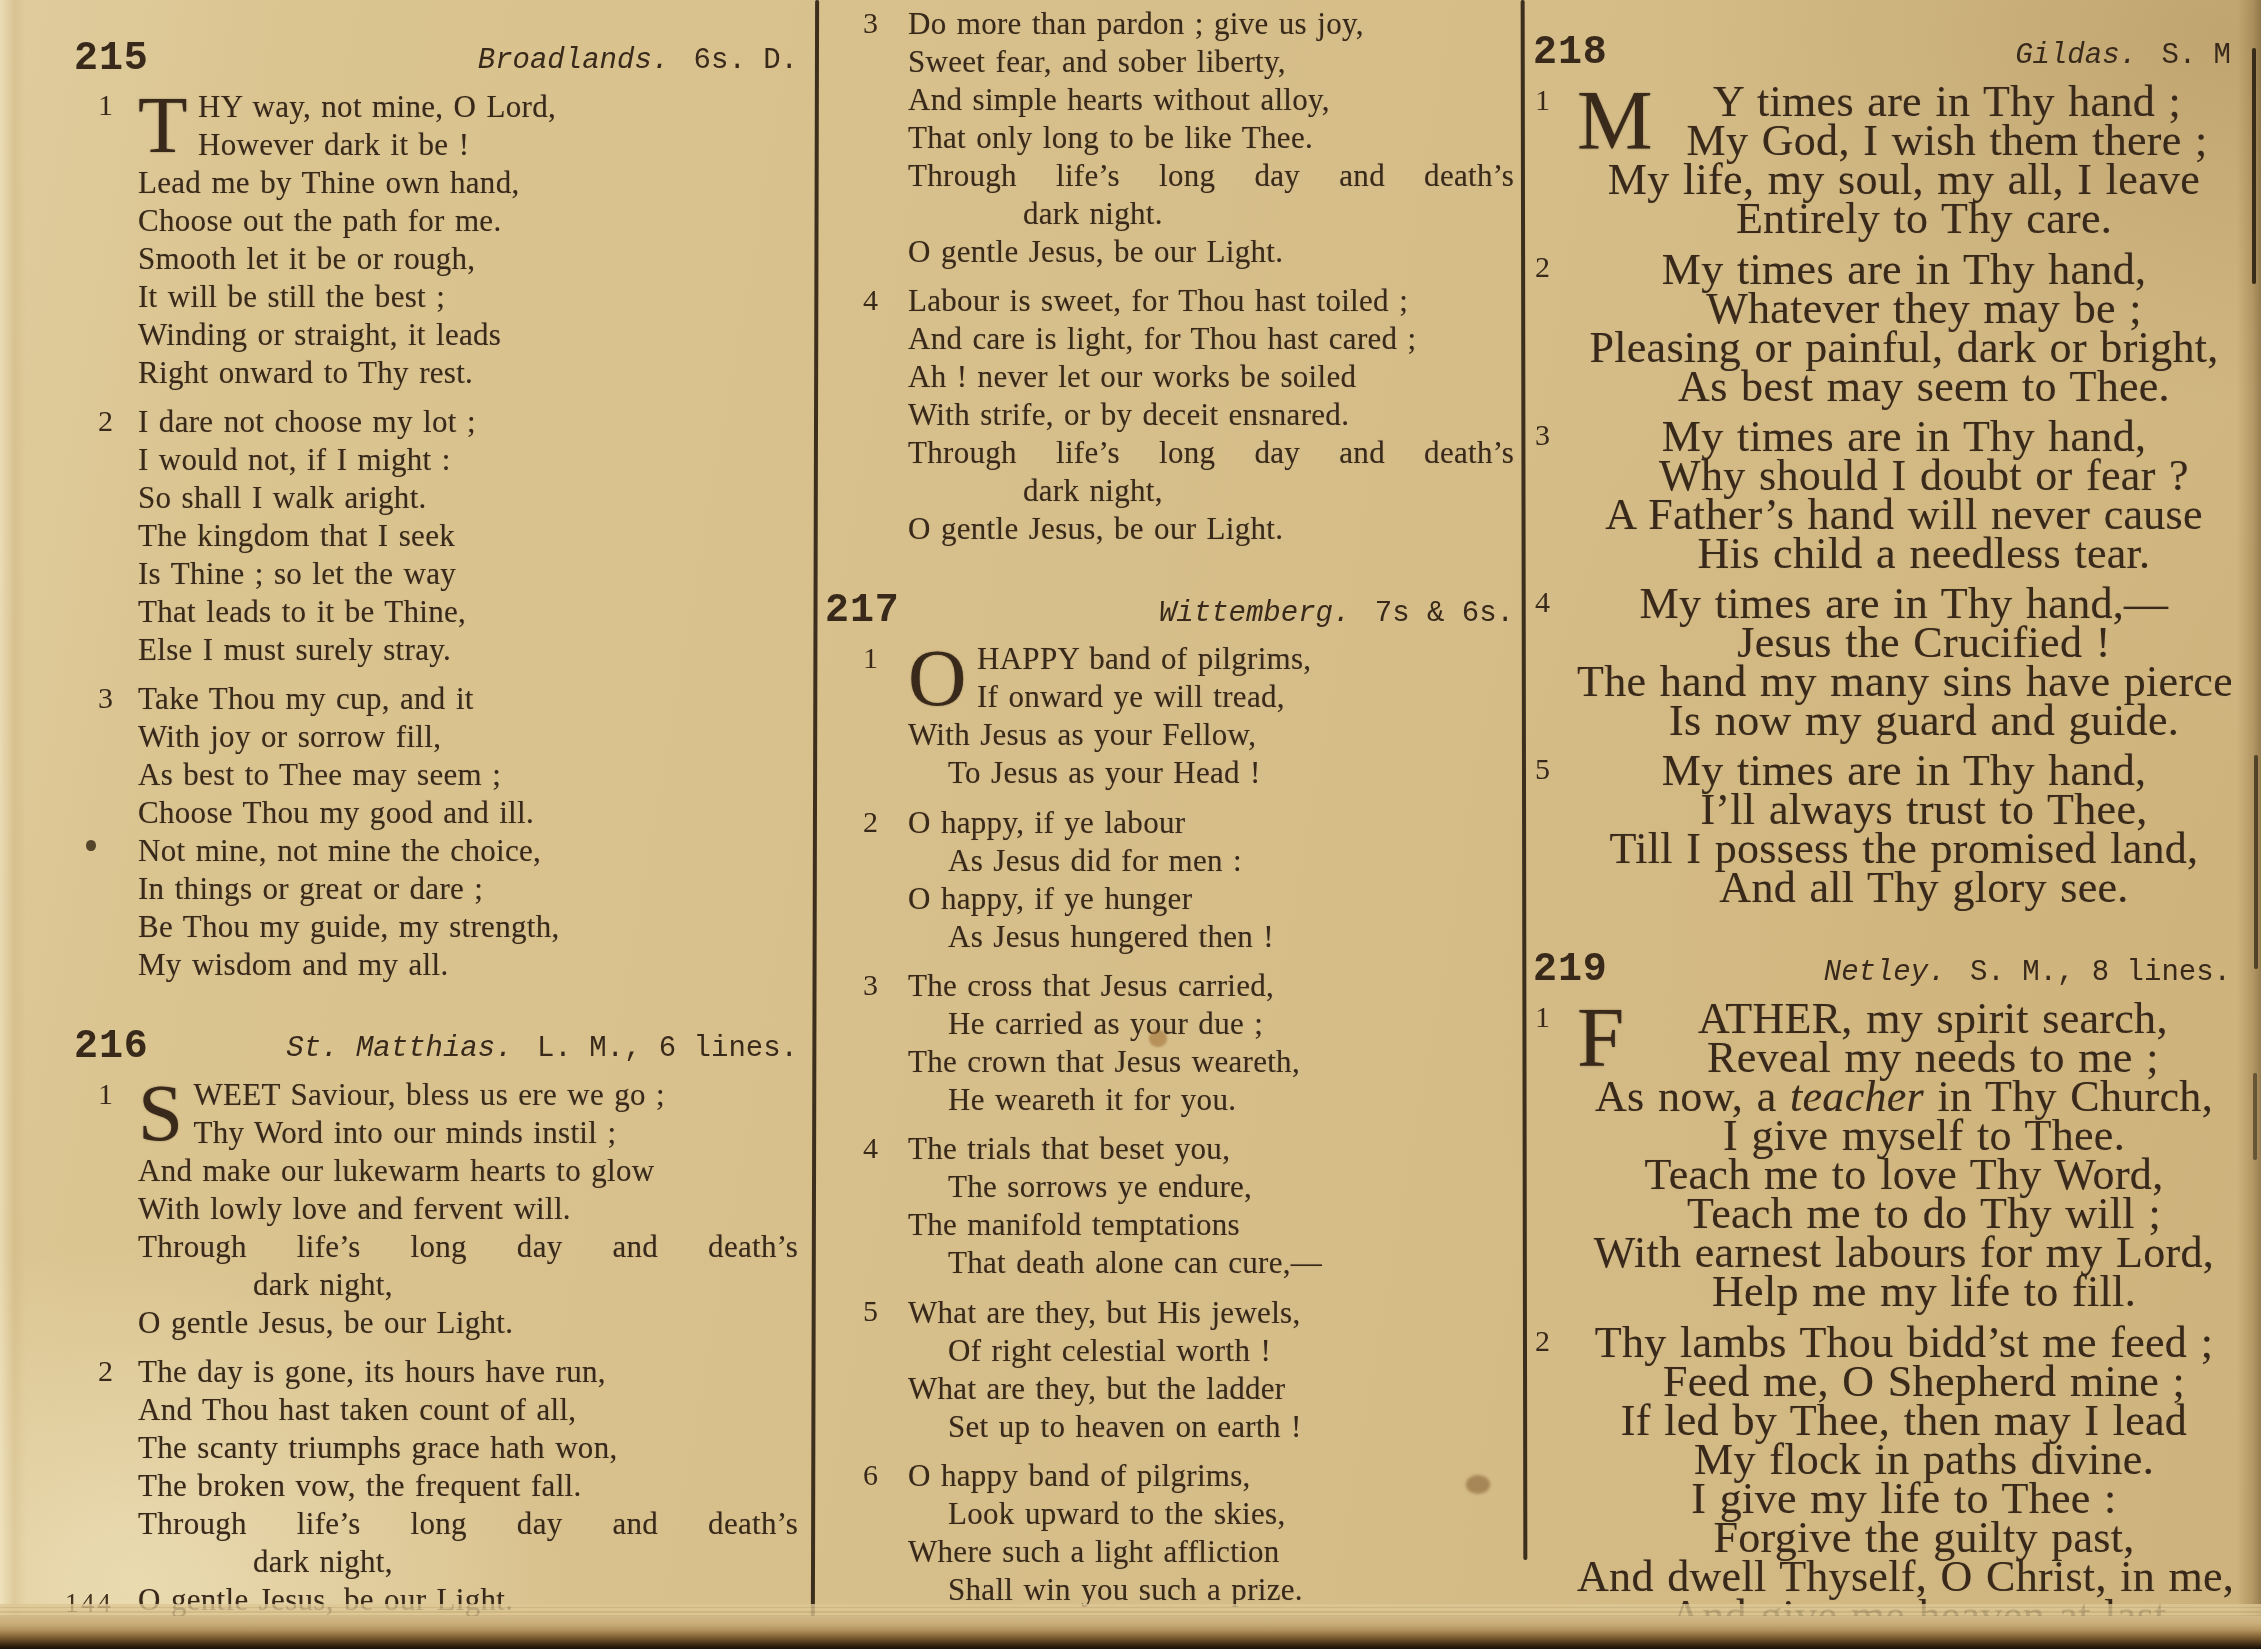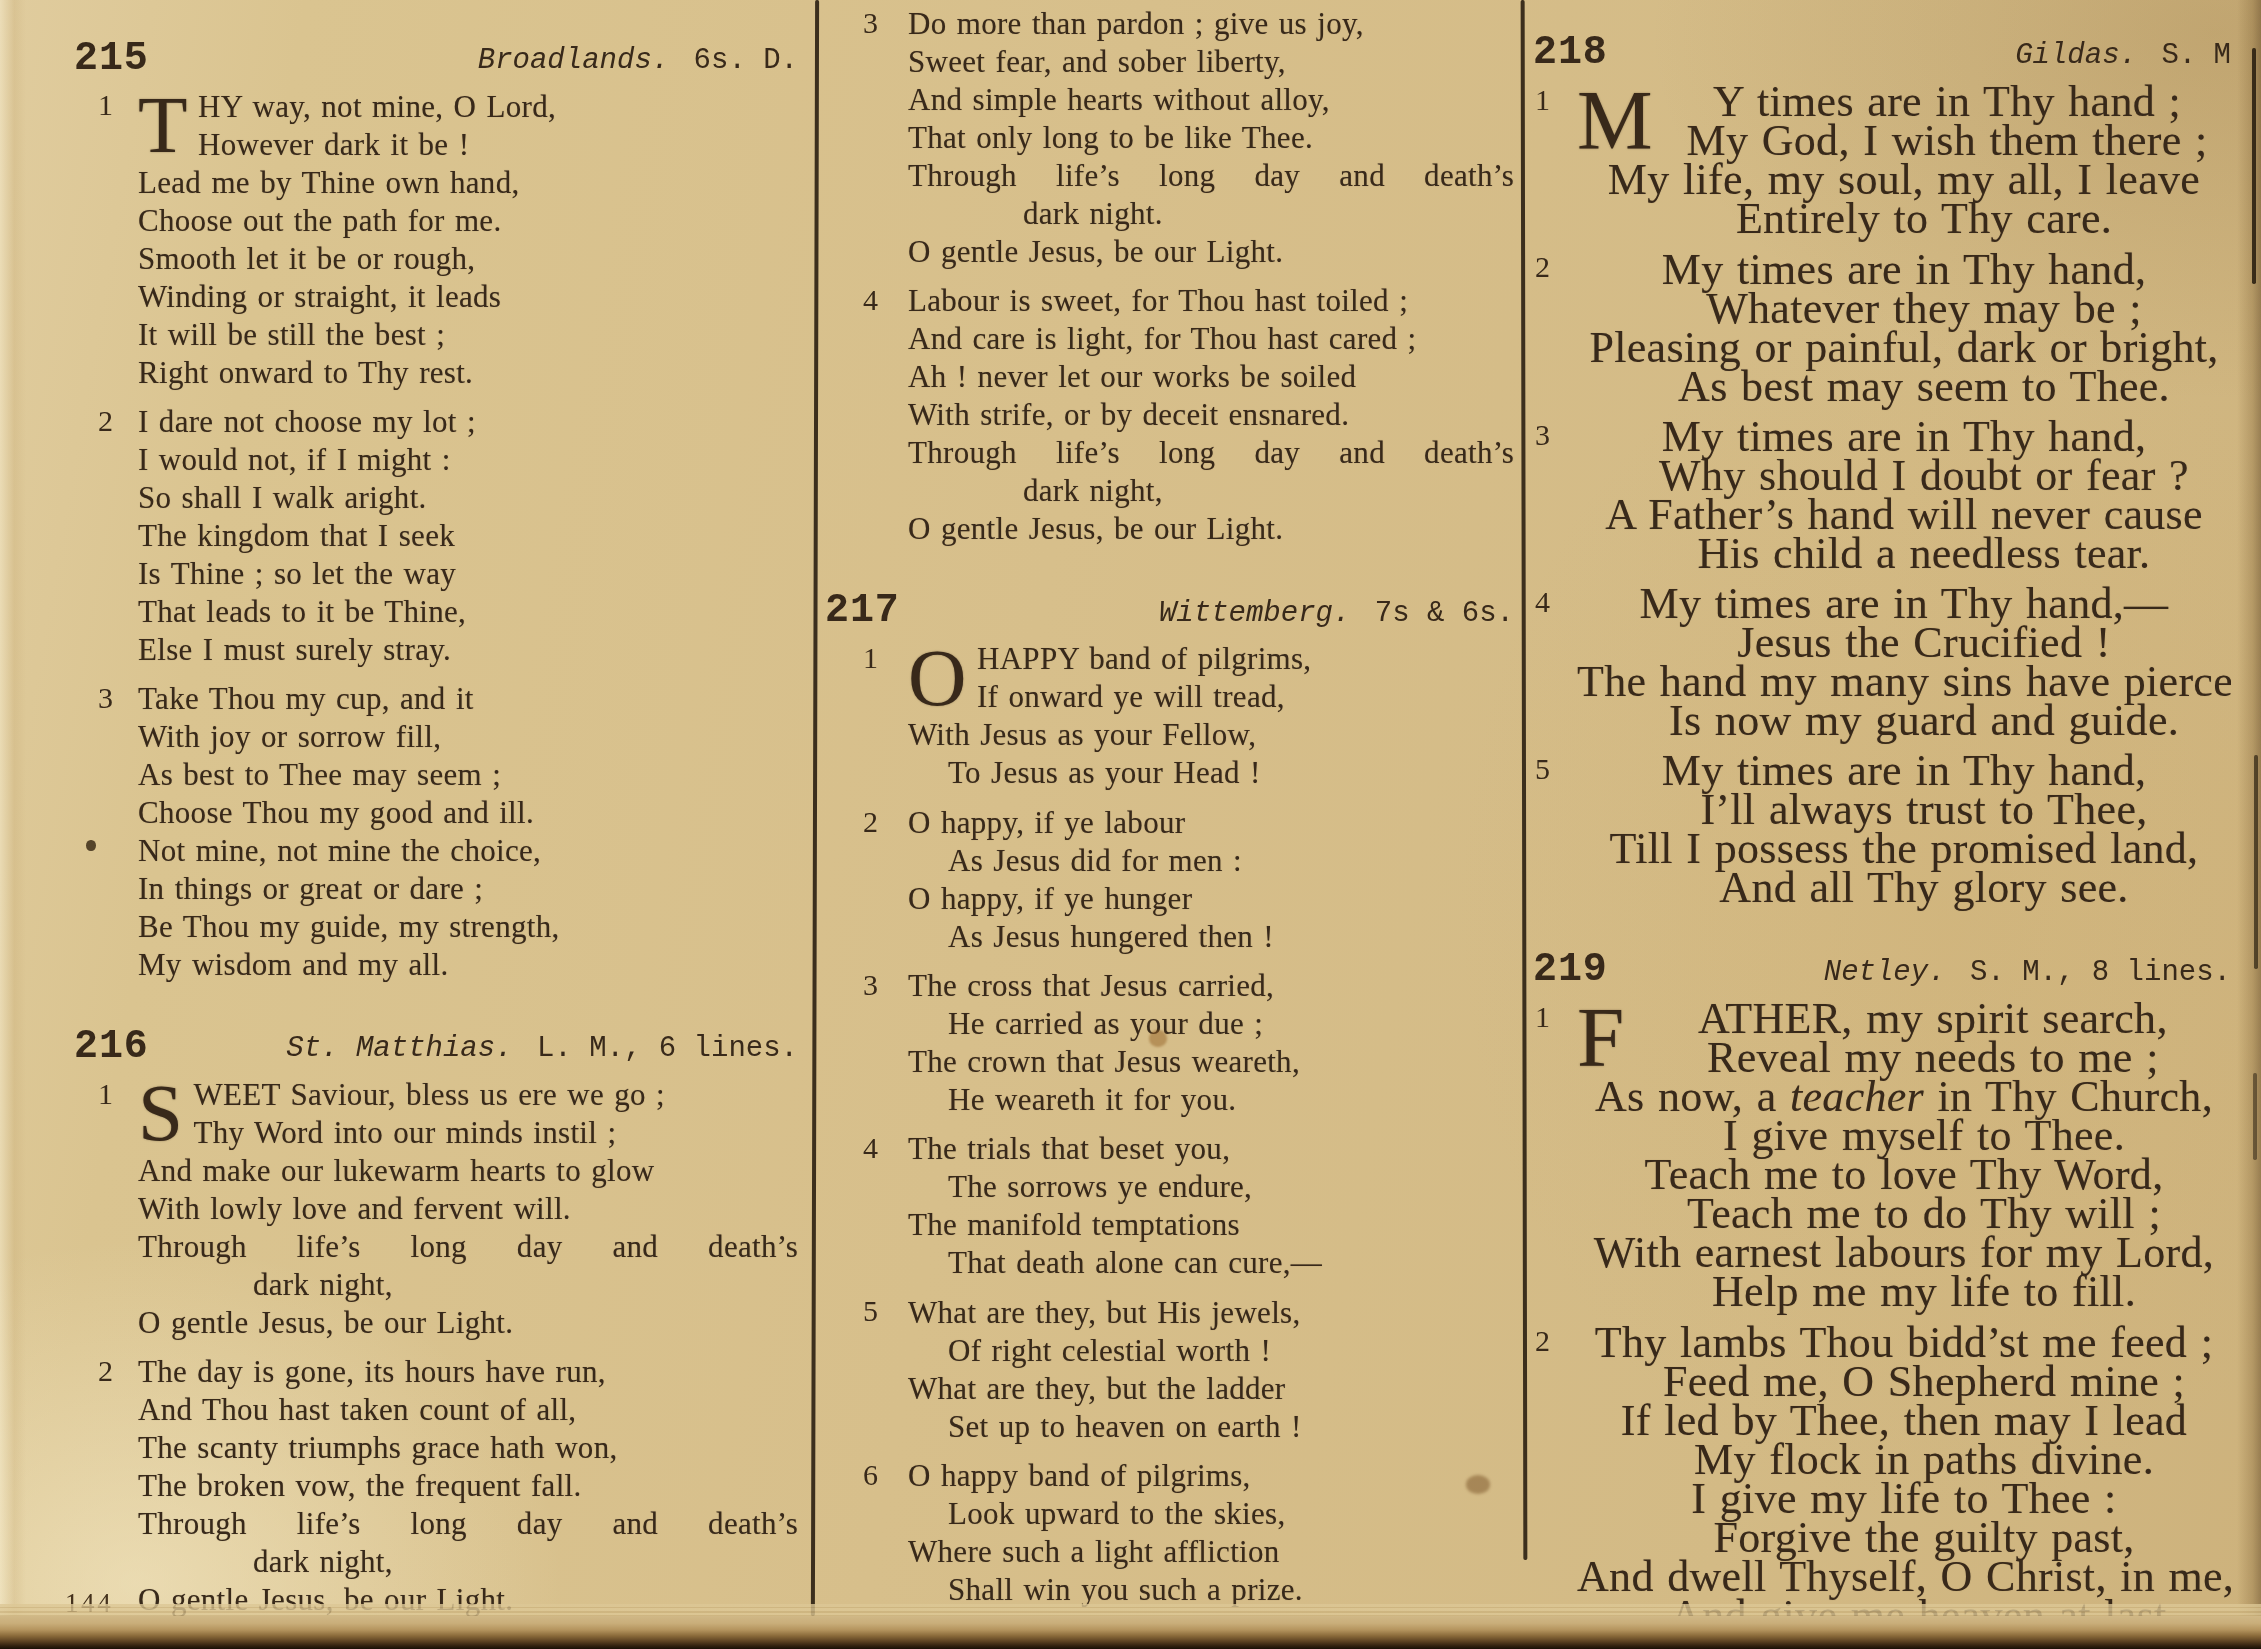--- a/index.html
+++ b/index.html
@@ -103,22 +103,22 @@
         <span class="hymn-meta"><span class="tune">Broadlands.</span><span class="meter">6s. D.</span></span>
       </div>
       <div class="verse">
         <span class="vnum">1</span>
         <span class="dropcap">T</span>
         <div class="line">HY way, not mine, O Lord,</div>
         <div class="line i1">However dark it be !</div>
         <div class="line">Lead me by Thine own hand,</div>
         <div class="line">Choose out the path for me.</div>
         <div class="line">Smooth let it be or rough,</div>
+        <div class="line">It will be still the best ;</div>
         <div class="line">Winding or straight, it leads</div>
-        <div class="line">It will be still the best ;</div>
         <div class="line">Right onward to Thy rest.</div>
       </div>
       <div class="verse">
         <span class="vnum">2</span>
         <div class="line">I dare not choose my lot ;</div>
         <div class="line">I would not, if I might :</div>
         <div class="line">So shall I walk aright.</div>
         <div class="line">The kingdom that I seek</div>
         <div class="line">Is Thine ; so let the way</div>
         <div class="line">That leads to it be Thine,</div>

